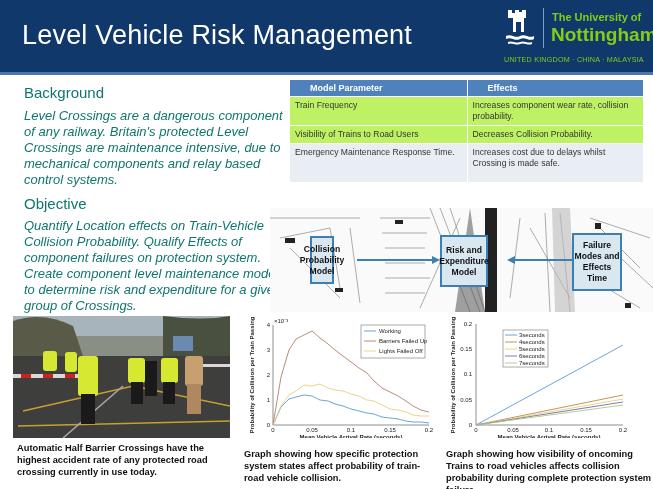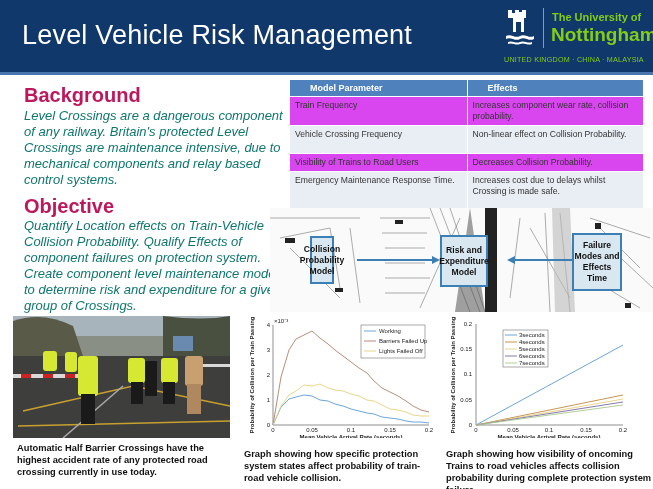--- a/index.html
+++ b/index.html
@@ -7,27 +7,27 @@
   .header{position:absolute;left:0;top:0;width:653px;height:72px;background:#10386b;}
   .header-line{position:absolute;left:0;top:72px;width:653px;height:3px;background:#4a76b0;}
   .title{position:absolute;left:22px;top:20px;color:#fff;font-size:27px;font-weight:normal;letter-spacing:0.2px;}
   .logo{position:absolute;left:500px;top:4px;width:150px;height:64px;color:#84cc16;}
   .logo-crest{position:absolute;left:4px;top:4px;width:30px;height:38px;}
   .logo-div{position:absolute;left:43px;top:4px;width:1px;height:40px;background:#7f9cc4;}
   .logo-top{position:absolute;left:52px;top:7px;font-size:11px;font-weight:bold;}
   .logo-main{position:absolute;left:51px;top:20px;font-size:19px;font-weight:bold;}
   .logo-sub{position:absolute;left:4px;top:51px;font-size:7.2px;letter-spacing:0.2px;white-space:nowrap;}
 
-  .h2{position:absolute;color:#be185d;font-weight:bold;font-size:20px;}
+  .h2{position:absolute;color:#0f766e;font-weight:normal;font-size:15px;}
   .para{position:absolute;color:#0f766e;font-size:13px;line-height:16px;font-style:italic;}
 
   table.params{position:absolute;left:290px;top:80px;width:354px;border-collapse:collapse;font-size:8.6px;color:#333;}
   table.params th{background:#4f81bd;color:#fff;text-align:left;font-weight:bold;padding:3px 20px;height:14px;border-right:1px solid #fff;font-size:9px;}
   table.params td{padding:3px 5px;vertical-align:top;border-right:1px solid #fff;border-top:1px solid #fff;line-height:11px;}
-  table.params tr.odd td{background:#d946ef;}
+  table.params tr.odd td{background:#bef264;}
   table.params tr.even td{background:#e9edf4;}
 
   .diagram{position:absolute;left:270px;top:208px;width:383px;height:104px;background:#fafafa;overflow:hidden;}
   .diagram svg{position:absolute;left:0;top:0;}
   .dbox{position:absolute;background:#d9e8f0;border:2px solid #3c7fb5;color:#111;font-weight:bold;font-size:8.6px;text-align:center;display:flex;align-items:center;justify-content:center;line-height:11px;}
 
   .photo{position:absolute;left:13px;top:316px;width:217px;height:122px;overflow:hidden;background:#6a6a64;}
   .caption{position:absolute;color:#111;font-size:9.3px;font-weight:bold;line-height:12px;}
   .chart{position:absolute;}
   .axis-label{font-size:6px;font-weight:bold;fill:#222;font-family:"Liberation Sans",sans-serif;}
@@ -60,24 +60,20 @@
 
 <table class="params">
   <tbody>
       <tr>
     <th style="width:177px;">Model Parameter</th>
     <th>Effects</th>
   </tr>
   <tr class="odd">
     <td style="height:26px;">Train Frequency</td>
     <td>Increases component wear rate, collision probability.</td>
-  </tr>
-  <tr class="even">
-    <td style="height:28px;">Vehicle Crossing Frequency</td>
-    <td>Non-linear effect on Collision Probability.</td>
   </tr>
   <tr class="odd">
     <td style="height:17px;">Visibility of Trains to Road Users</td>
     <td>Decreases Collision Probability.</td>
   </tr>
   <tr class="even">
     <td style="height:38px;">Emergency Maintenance Response Time.</td>
     <td>Increases cost due to delays whilst Crossing is made safe.</td>
   </tr>
 </tbody>

